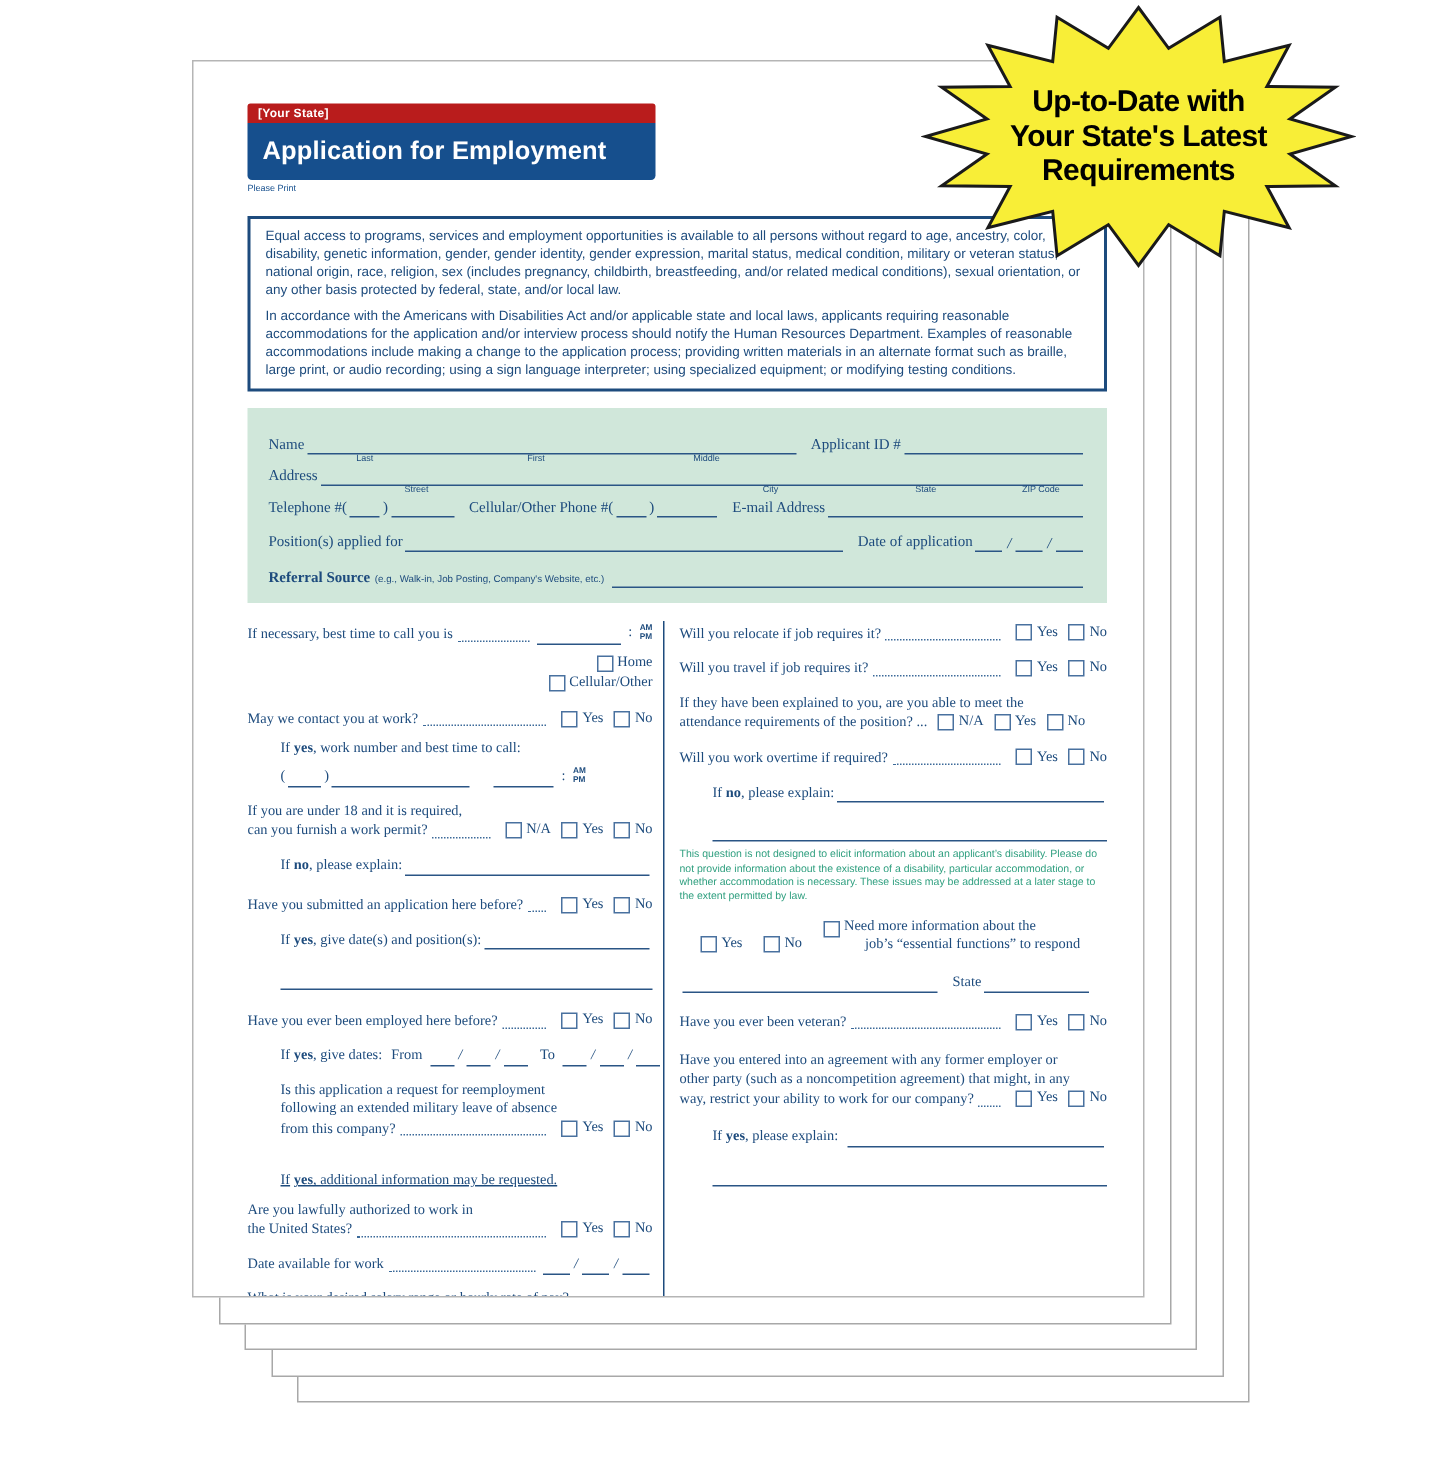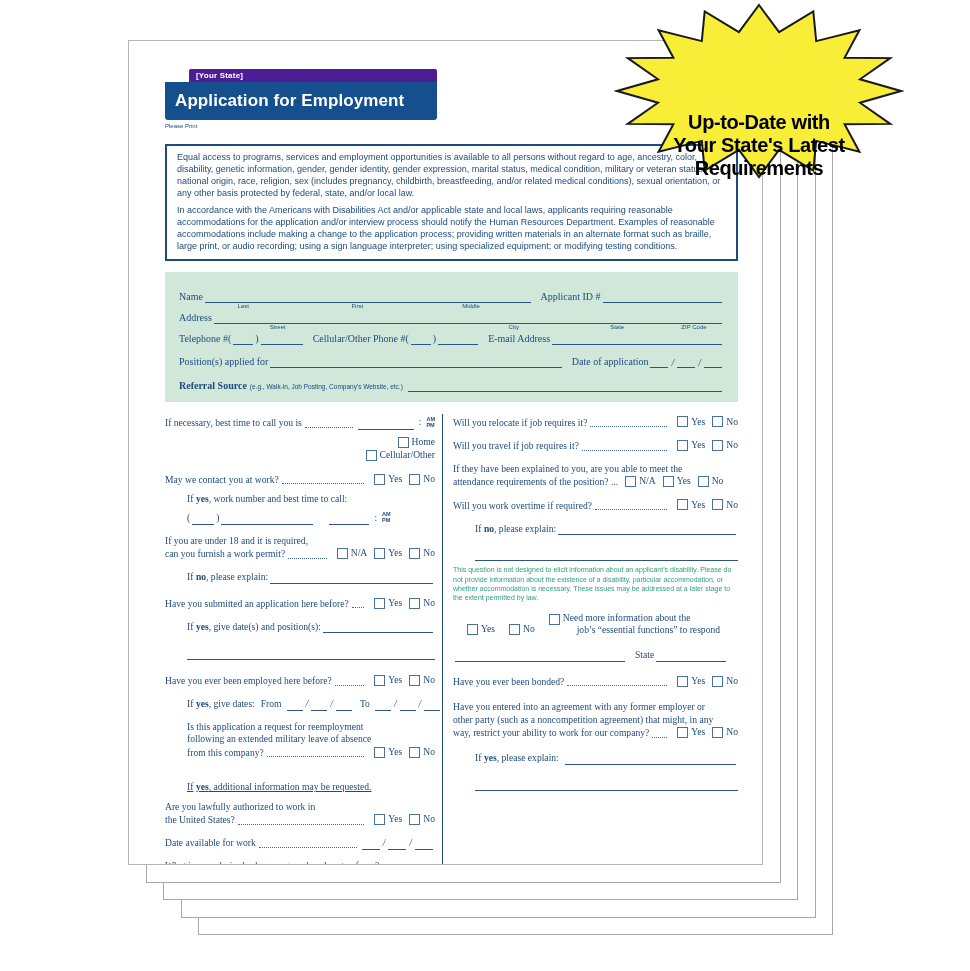--- a/index.html
+++ b/index.html
@@ -9,22 +9,22 @@
   .sheet{position:absolute;width:635px;height:825px;background:#fff;border:1px solid #a8a8a8;box-sizing:border-box;}
   .s2{left:146px;top:58px;z-index:4;}
   .s3{left:163px;top:75px;z-index:3;}
   .s4{left:181px;top:93px;z-index:2;}
   .s5{left:198px;top:110px;z-index:1;}
   .front{left:128px;top:40px;z-index:5;border-color:#b5b5b5;}
   .inner{position:absolute;inset:0;padding:28px 24px 0 36px;box-sizing:border-box;overflow:hidden;}
 
   
   .hdr{width:272px;}
-  .statebar{background:#4c1d95;color:#fff;font:bold 8px "Liberation Sans",sans-serif;
-            padding:2px 7px;border-radius:2px 2px 0 0;letter-spacing:.2px;margin-left:24px;}
+  .statebar{background:#b91c1c;color:#fff;font:bold 8px "Liberation Sans",sans-serif;
+            padding:2px 7px;border-radius:2px 2px 0 0;letter-spacing:.2px;}
   .titlebar{background:#164f8d;color:#fff;font:bold 17px "Liberation Sans",sans-serif;
             padding:9px 10px;border-radius:0 0 3px 3px;letter-spacing:.1px;}
   .printnote{font:6px "Liberation Sans",sans-serif;color:#164f8d;margin-top:3px;}
 
   
   .notice{margin-top:15px;border:2px solid #1d4b7d;padding:6px 10px;color:#1d4b7d;
           font:9px "Liberation Sans",sans-serif;line-height:1.33;}
   .notice p{margin:0;}
   .notice p + p{margin-top:5px;}
 
@@ -69,21 +69,21 @@
   .ampm i{font-style:normal;}
   .contline{border-bottom:1px solid #2a5585;height:12px;margin-left:22px;}
   .note{font:7px "Liberation Sans",sans-serif;color:#2f9f7f;line-height:1.35;margin-top:4px;}
   .nm2{margin-left:14px;text-align:center;}
   .cbl2{white-space:normal;line-height:1.25;}
 
   
   .badge{position:absolute;left:614px;top:2px;width:290px;height:178px;z-index:20;}
   .badge svg{position:absolute;inset:0;width:100%;height:100%;}
   .badge polygon{fill:#f8ee37;stroke:#1a1a1a;stroke-width:2;}
-  .badge-text{position:absolute;inset:0;display:flex;flex-direction:column;align-items:center;justify-content:flex-end;
+  .badge-text{position:absolute;inset:0;display:flex;flex-direction:column;align-items:center;justify-content:center;
               font:bold 20px "Liberation Sans",sans-serif;line-height:1.15;color:#000;text-align:center;letter-spacing:-.4px;}
 </style>
 </head>
 <body>
 
 <div class="canvas">
 
   <div class="sheet s5"></div>
   <div class="sheet s4"></div>
   <div class="sheet s3"></div>
@@ -406,21 +406,21 @@
                   <div class="nm2">job’s “essential functions” to respond</div>
                 </span>
               </span>
           </div>
           <div class="qb ql" style="margin-top:12px;">
             <span class="b fx" style="max-width:170px;"></span>
             <span class="qt" style="margin-left:8px;">State</span>
             <span class="b w70"></span>
           </div>
           <div class="qb ql" style="margin-top:13px;">
-            <span class="qt">Have you ever been bonded?</span>
+            <span class="qt">Have you ever been veteran?</span>
             <span class="ld"></span>
             <span class="cbg">
                 <span class="cb"></span>
                 <span class="cbl">Yes</span>
               </span>
             <span class="cbg">
                 <span class="cb"></span>
                 <span class="cbl">No</span>
               </span>
           </div>

